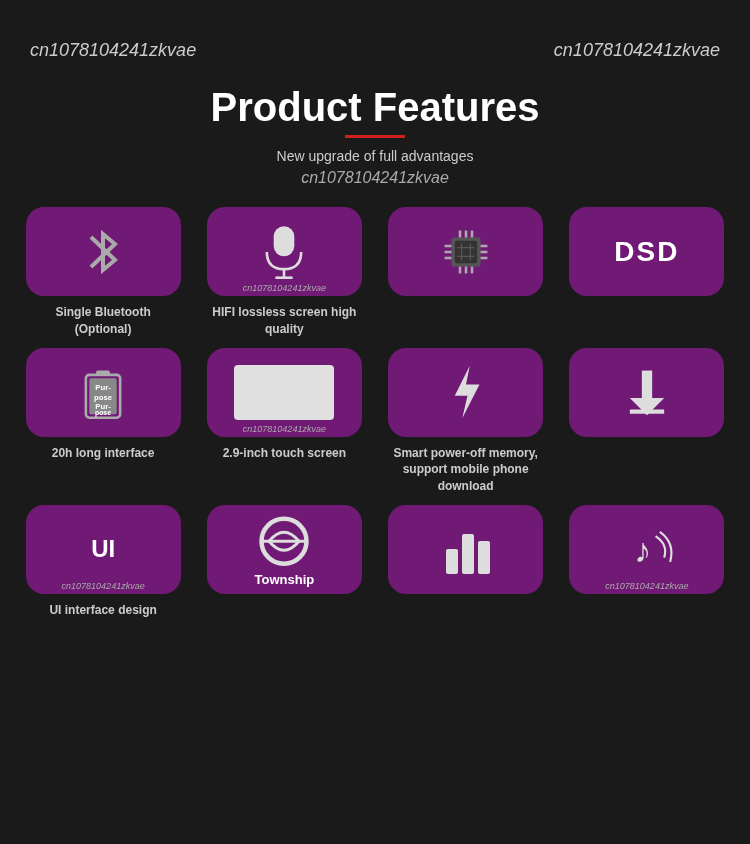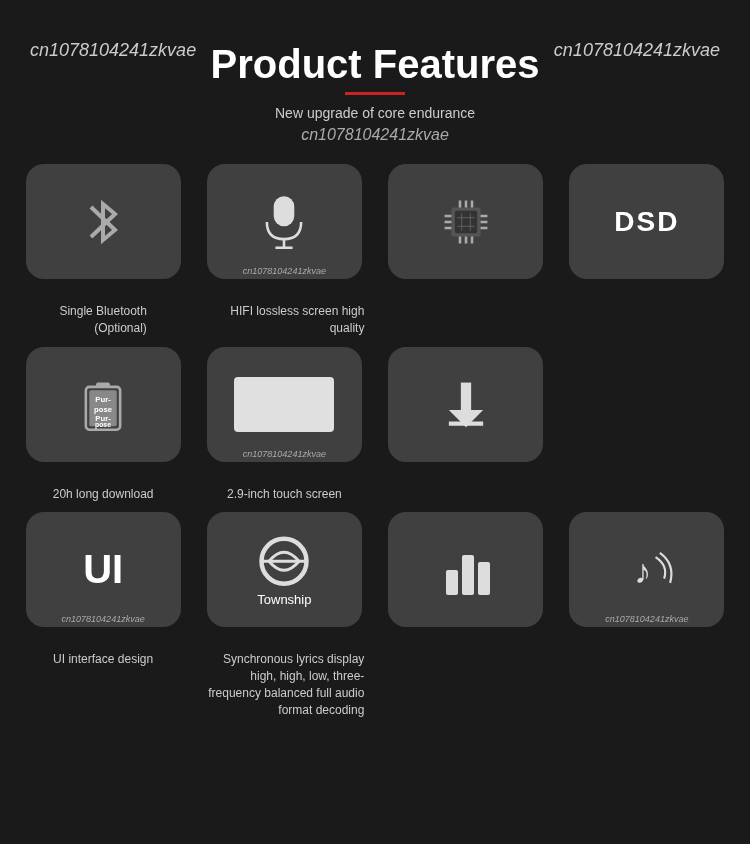--- a/index.html
+++ b/index.html
@@ -29,21 +29,21 @@
       font-size: 18px;
       color: #cccccc;
       font-style: italic;
     }
 
     .page-title {
       text-align: center;
       font-size: 40px;
       font-weight: bold;
       color: #ffffff;
-      padding-top: 42px;
+      padding-top: 85px;
       margin-bottom: 5px;
     }
 
     .title-underline {
       width: 60px;
       height: 3px;
       background: #cc2222;
       margin: 0 auto 10px auto;
     }
 
@@ -71,55 +71,56 @@
     }
 
     .feature-item {
       display: flex;
       flex-direction: column;
       align-items: center;
     }
 
     .icon-box {
       width: 155px;
-      height: 115px;
-      background: #404040;
+      height: 89px;
+      background: #701a75;
       border-radius: 18px;
       display: flex;
       align-items: center;
       justify-content: center;
-      margin-bottom: 24px;
+      margin-bottom: 8px;
       position: relative;
       overflow: hidden;
     }
 
     .icon-box svg {
       width: 60px;
       height: 60px;
     }
 
     .feature-label {
       font-size: 12px;
       color: #cccccc;
-      text-align: right;
+      text-align: center;
       line-height: 1.4;
       max-width: 160px;
+      font-weight: bold;
     }
 
     
     .dsd-box {
       font-size: 28px;
       font-weight: bold;
       color: #ffffff;
       letter-spacing: 2px;
     }
 
     
     .ui-text {
-      font-size: 40px;
+      font-size: 24px;
       font-weight: bold;
       color: #ffffff;
     }
 
     
     .township-box {
       display: flex;
       flex-direction: column;
       align-items: center;
       justify-content: center;
@@ -133,21 +134,21 @@
     }
   </style>
 </head>
 <body>
 
 <span class="watermark-top-left">cn1078104241zkvae</span>
 <span class="watermark-top-right">cn1078104241zkvae</span>
 
 <h1 class="page-title">Product Features</h1>
 <div class="title-underline"></div>
-<p class="subtitle">New upgrade of core endurance</p>
+<p class="subtitle">New upgrade of full advantages</p>
 <p class="watermark-center">cn1078104241zkvae</p>
 
 <div class="features-grid">
 
   <div class="feature-item">
     <div class="icon-box">
       <svg viewBox="0 0 60 60">
         <polyline points="18,15 42,38 30,48 30,12 42,22 18,45" fill="none" stroke="#aaaaaa" stroke-width="4"></polyline>
       </svg>
     </div>
@@ -217,31 +218,39 @@
         <rect x="22" y="10" width="16" height="6" rx="2" fill="#aaa"></rect>
 
         <rect x="14" y="19" width="32" height="42" rx="2" fill="#888"></rect>
 
         <text x="30" y="33" text-anchor="middle" font-size="9" fill="white" font-weight="bold">Pur-</text>
         <text x="30" y="44" text-anchor="middle" font-size="9" fill="white" font-weight="bold">pose</text>
         <text x="30" y="55" text-anchor="middle" font-size="9" fill="white" font-weight="bold">Pur-</text>
         <text x="30" y="62" text-anchor="middle" font-size="8" fill="white" font-weight="bold">pose</text>
       </svg>
     </div>
-    <span class="feature-label">20h long download</span>
+    <span class="feature-label">20h long interface</span>
   </div>
 
   <div class="feature-item">
     <div class="icon-box" style="position:relative;">
       <div class="screen-rect"></div>
       <span style="position:absolute;bottom:3px;left:0;right:0;text-align:center;font-size:9px;color:#aaa;font-style:italic;">cn1078104241zkvae</span>
     </div>
     <span class="feature-label">2.9-inch touch screen</span>
   </div>
 
+  <div class="feature-item">
+    <div class="icon-box">
+      <svg viewBox="0 0 60 80" width="50" height="70">
+        <polygon points="35,5 15,45 32,45 25,75 48,30 30,30" fill="#dddddd"></polygon>
+      </svg>
+    </div>
+    <span class="feature-label">Smart power-off memory, support mobile phone download</span>
+  </div>
 
   <div class="feature-item">
     <div class="icon-box">
       <svg viewBox="0 0 60 70" width="55" height="65">
         <polygon points="30,10 30,50 10,30 30,50 50,30 30,50 30,10" fill="#dddddd"></polygon>
         <line x1="10" y1="58" x2="50" y2="58" stroke="#dddddd" stroke-width="5"></line>
 
         <rect x="24" y="10" width="12" height="32" fill="#dddddd"></rect>
         <polygon points="10,42 30,62 50,42" fill="#dddddd"></polygon>
       </svg>
@@ -263,24 +272,23 @@
 
   <div class="feature-item">
     <div class="icon-box">
       <div class="township-box">
         <svg viewBox="0 0 40 35" width="40" height="35">
           <circle cx="20" cy="17" r="15" fill="none" stroke="#dddddd" stroke-width="3"></circle>
           <path d="M10,17 Q20,5 30,17" fill="none" stroke="#dddddd" stroke-width="2"></path>
           <path d="M10,17 Q20,29 30,17" fill="none" stroke="#dddddd" stroke-width="2"></path>
           <line x1="5" y1="17" x2="35" y2="17" stroke="#dddddd" stroke-width="2"></line>
         </svg>
-        <span style="color:#ffffff;font-size:13px;font-weight:normal;text-align:center;">Township</span>
+        <span style="color:#ffffff;font-size:13px;font-weight:bold;text-align:center;">Township</span>
       </div>
     </div>
-    <span class="feature-label">Synchronous lyrics display high, high, low, three-frequency balanced full audio format decoding</span>
   </div>
 
   <div class="feature-item">
     <div class="icon-box">
       <svg viewBox="0 0 60 60" width="60" height="60">
         <rect x="10" y="30" width="12" height="25" rx="2" fill="#dddddd"></rect>
         <rect x="26" y="15" width="12" height="40" rx="2" fill="#dddddd"></rect>
         <rect x="42" y="22" width="12" height="33" rx="2" fill="#dddddd"></rect>
       </svg>
     </div>

